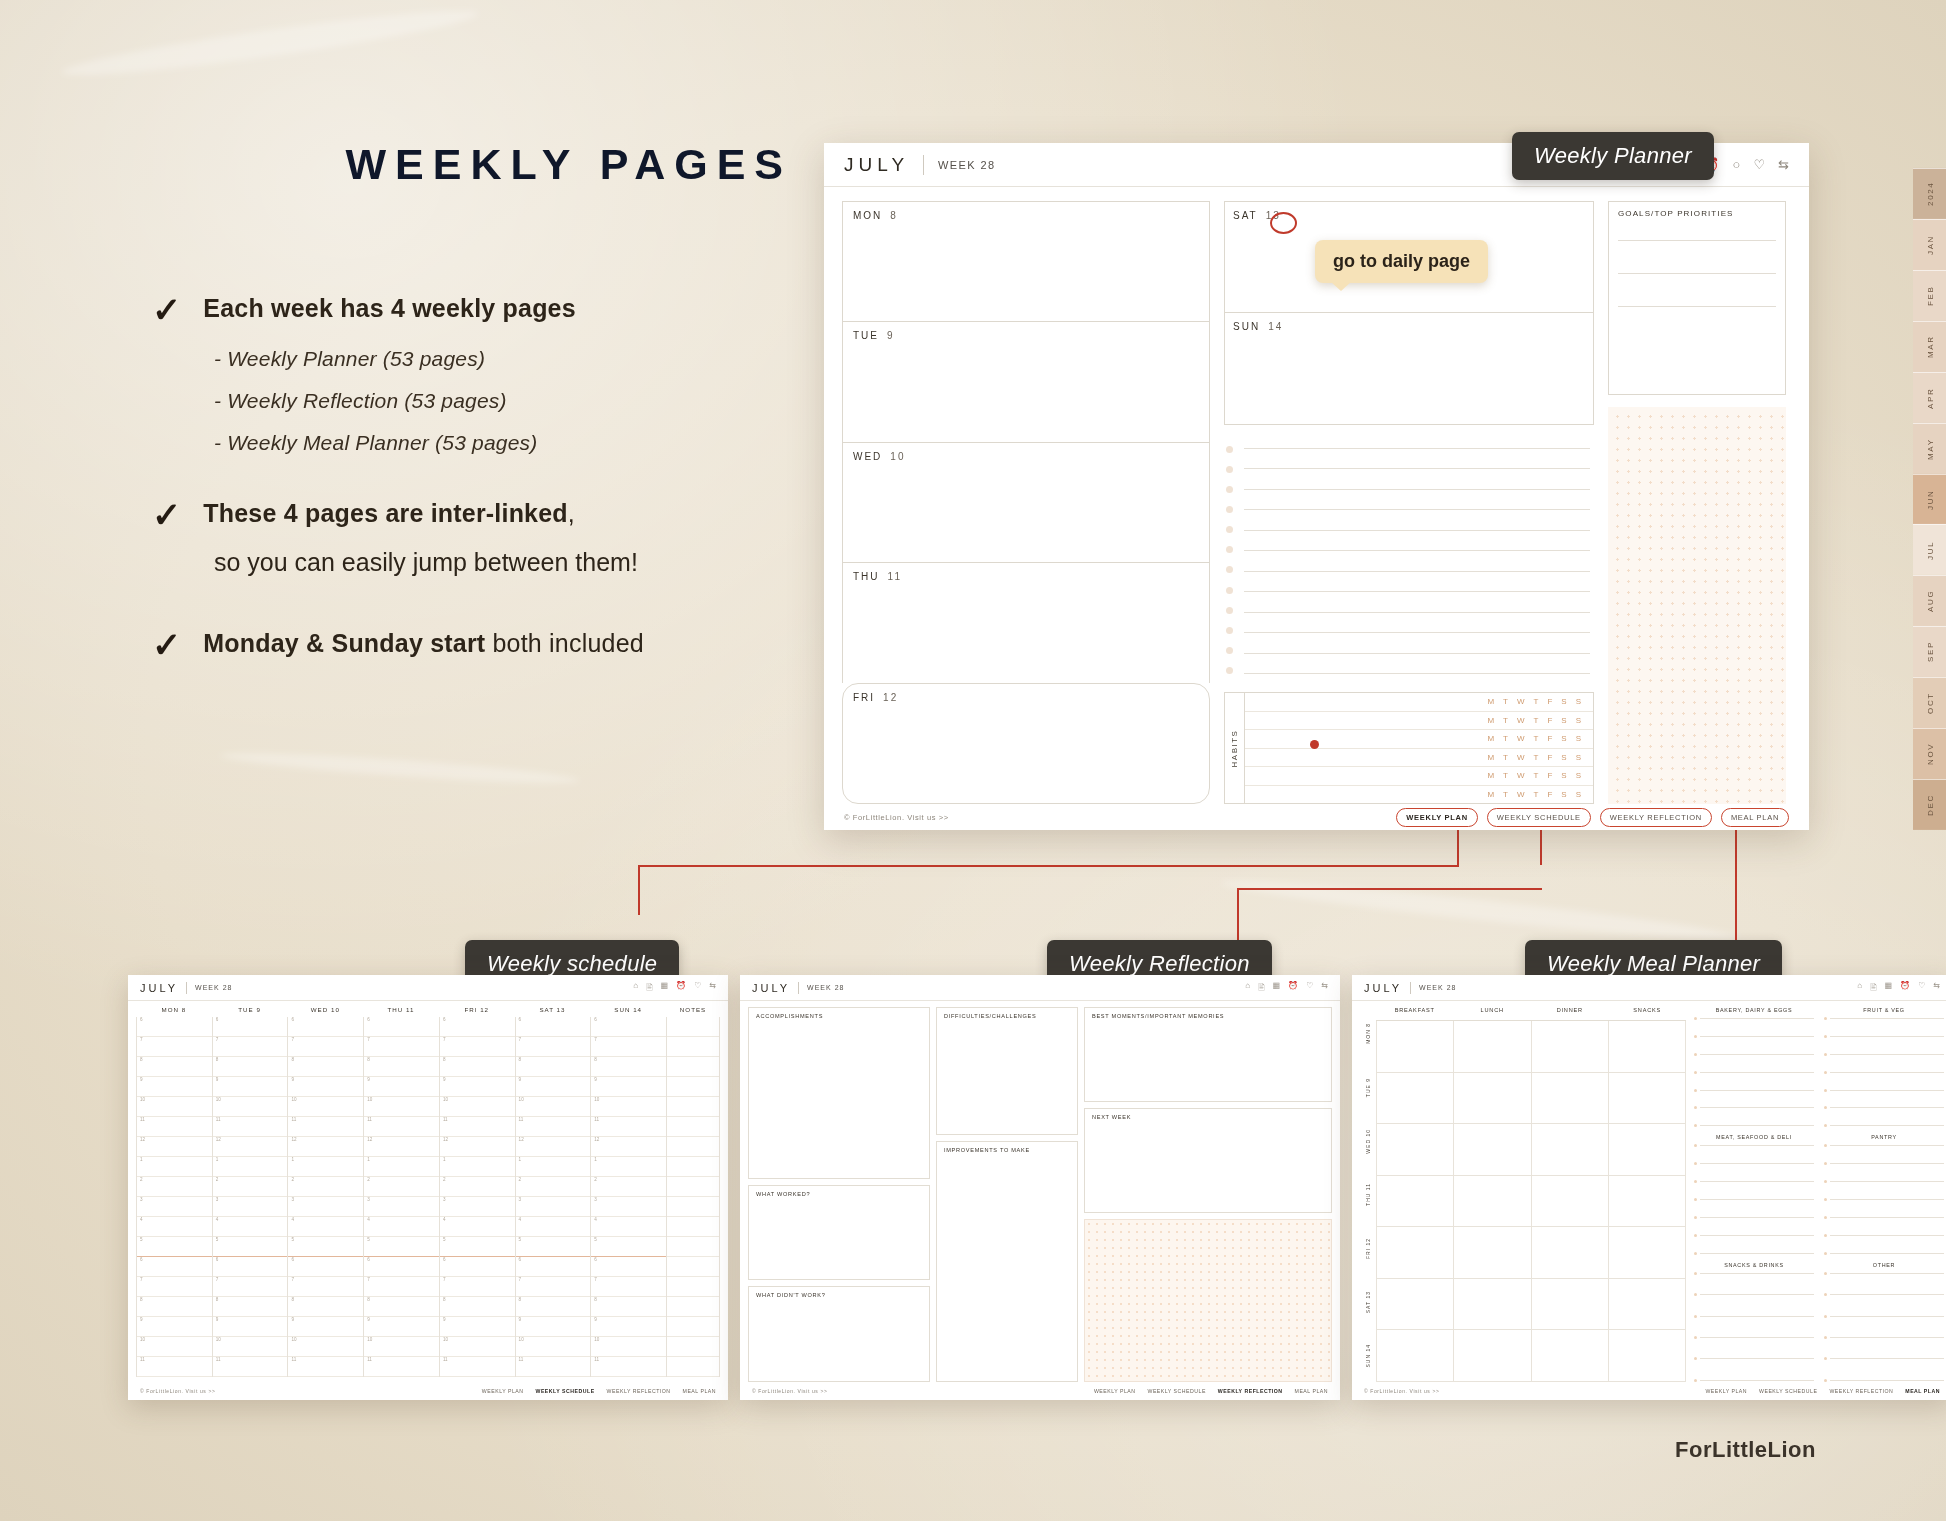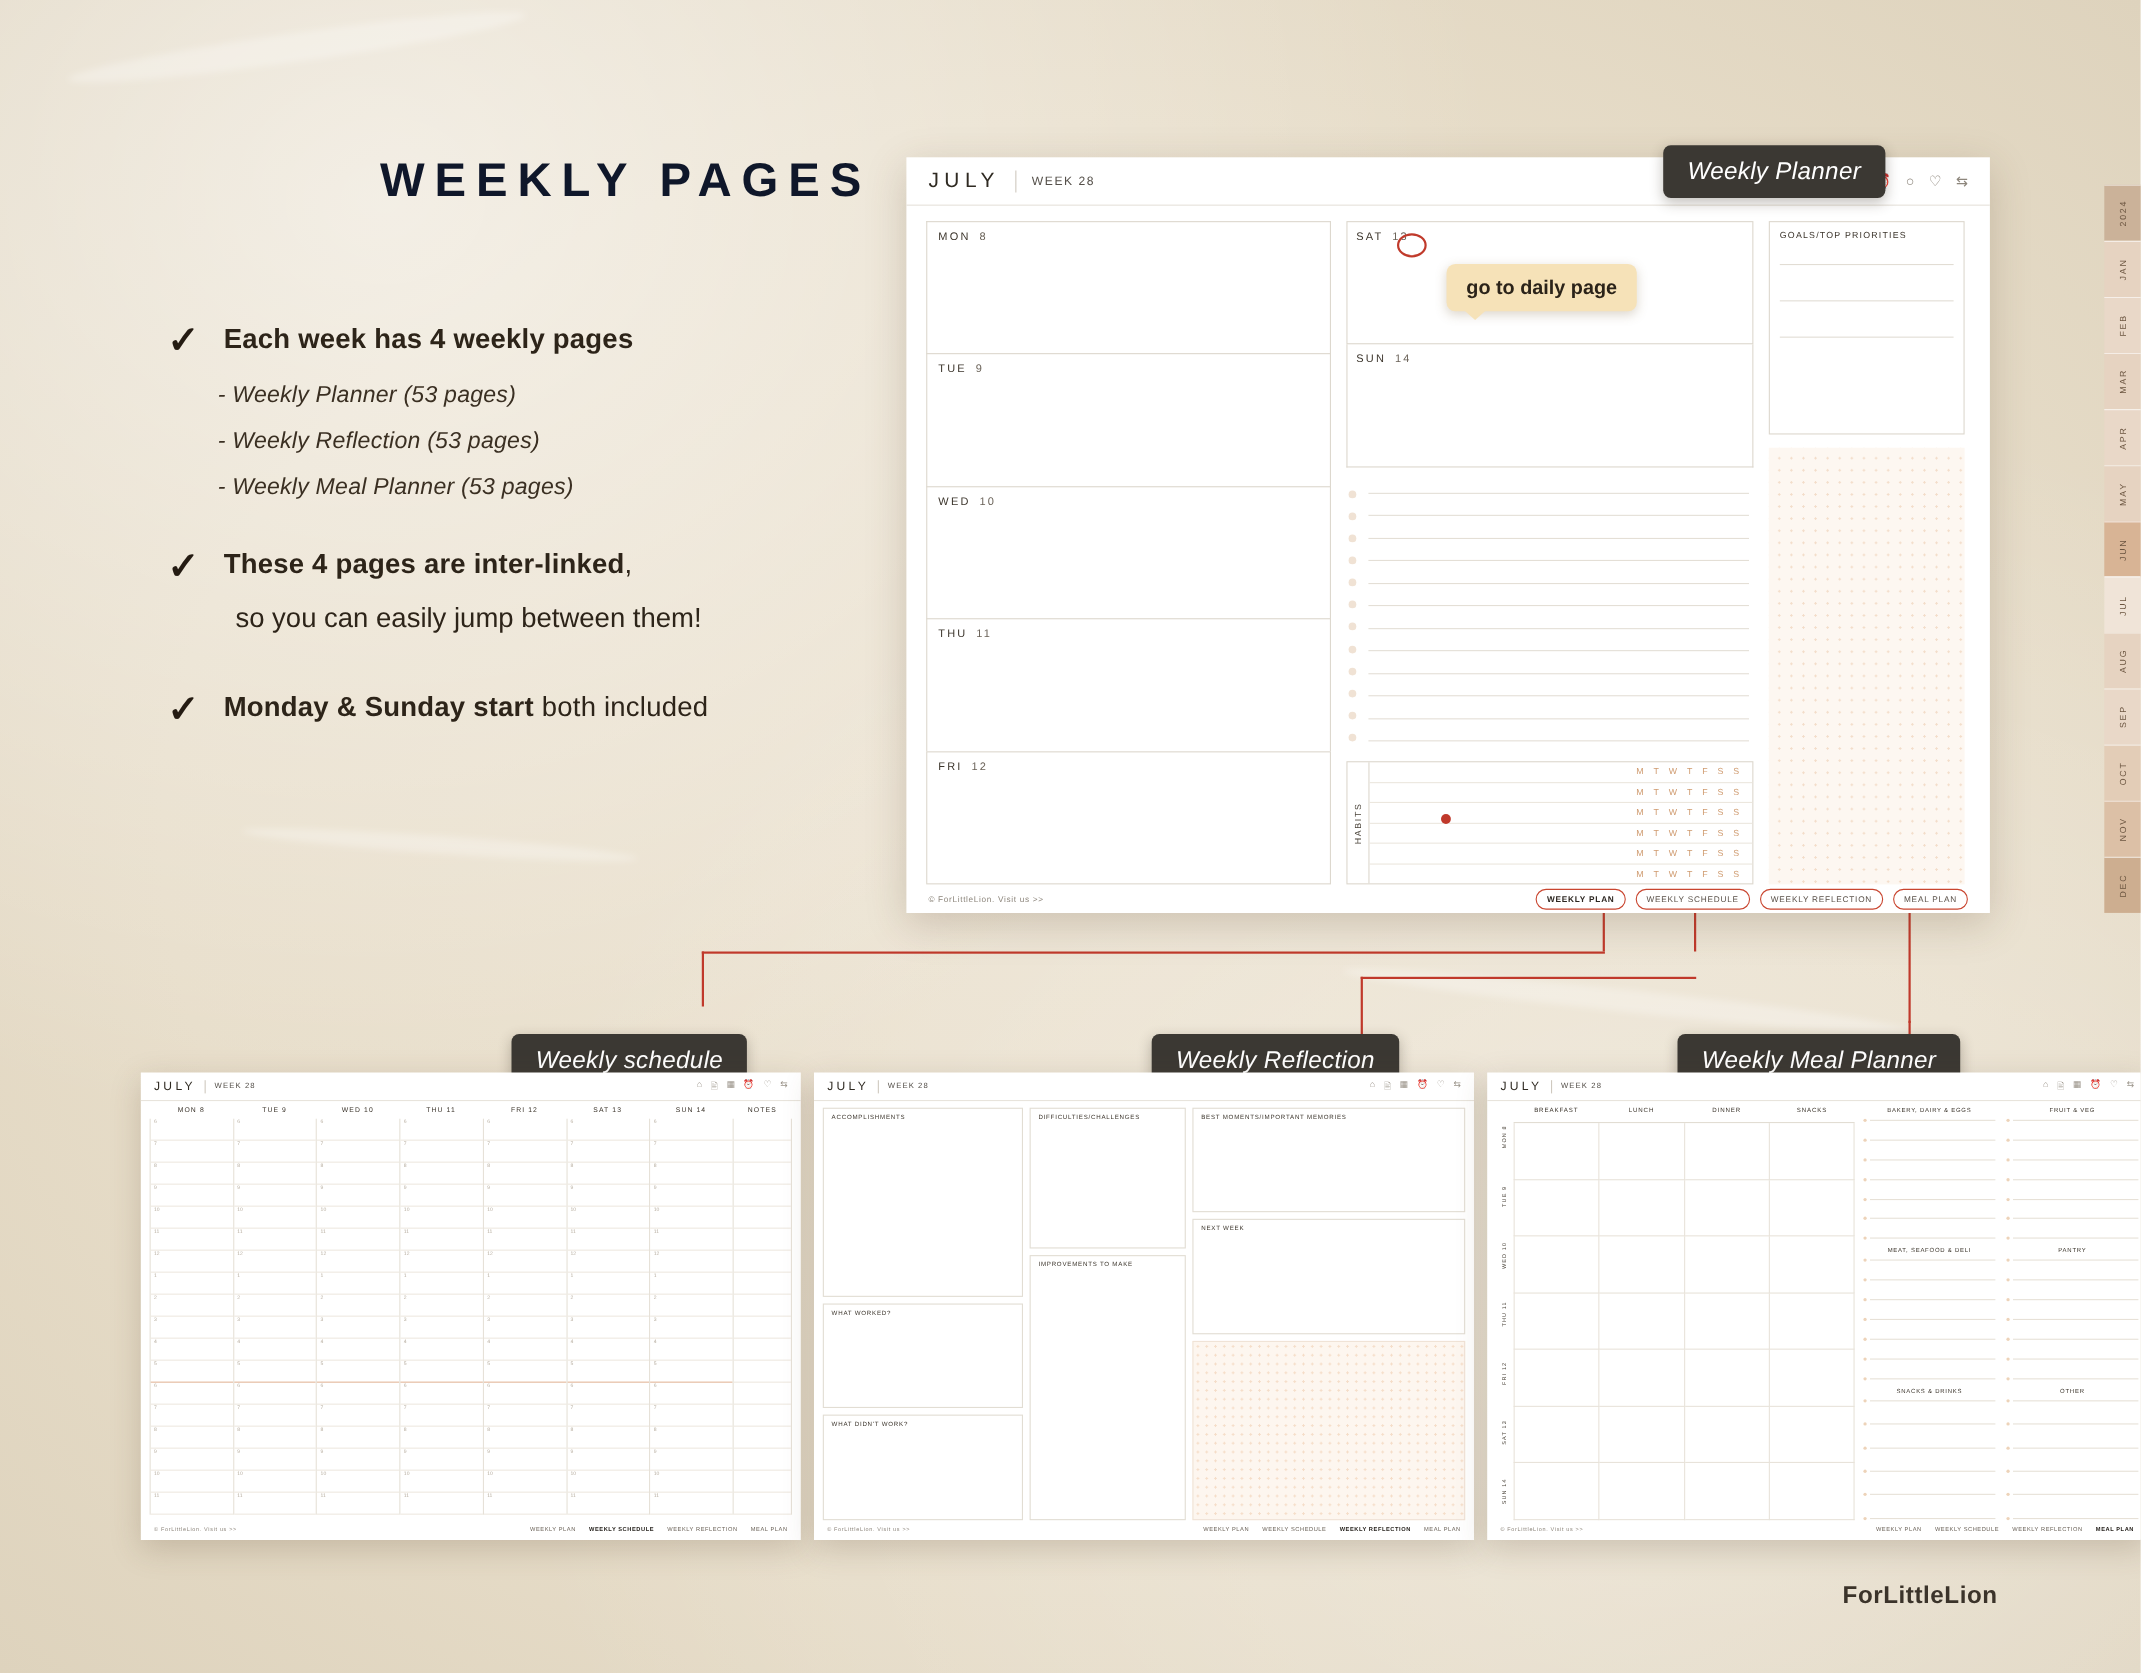--- a/index.html
+++ b/index.html
@@ -32,21 +32,21 @@
   .bullets { margin-top: 105px; }
   .bullet-row { display: flex; align-items: flex-start; gap: 22px; }
   .check {
     font-size: 35px; line-height: 1; color: #241b12; font-weight: 700;
     transform: translateY(-2px);
   }
   .bullet-main {
     font-size: 25px; font-weight: 700; color: #2d2419; letter-spacing: .2px;
   }
   .bullet-main .normal { font-weight: 400; }
-  .sub-list { margin: 18px 0 0 46px; }
+  .sub-list { margin: 18px 0 0 62px; }
   .sub-item {
     font-size: 21px; font-style: italic; color: #3a2f22;
     margin-bottom: 18px; letter-spacing: .2px;
   }
   .bullet-group { margin-bottom: 44px; }
   .bullet-second {
     font-size: 25px; color: #2d2419; margin-top: 14px; margin-left: 62px;
   }
 
   
@@ -66,21 +66,21 @@
   .pp-week { font-size: 11px; letter-spacing: 1.4px; color: #55504a; }
   .pp-icons { margin-left: auto; display: flex; gap: 13px; align-items: center; color: #8a8view; }
   .pp-icons span { font-size: 13px; color: #8d867c; line-height: 1; }
 
   .pp-body { display: flex; padding: 14px 18px 0 18px; gap: 14px; height: calc(100% - 70px); }
   .col-left { width: 368px; display: flex; flex-direction: column; gap: 0; }
   .daybox {
     border: 1px solid #ddd8ce; flex: 1; padding: 8px 10px;
     border-bottom: none;
   }
-  .daybox:last-child { border-bottom: 1px solid #ddd8ce; }
+  .daybox:last-child { border-bottom: 1px solid #ddd8ce; border-radius: 16px; }
   .day-label { font-size: 10px; letter-spacing: 2px; color: #3b342b; }
   .day-label .num { margin-left: 8px; color: #6a6258; }
 
   .col-mid { width: 370px; display: flex; flex-direction: column; }
   .wkend-box { border: 1px solid #ddd8ce; height: 112px; padding: 8px 8px; }
   .wkend-box + .wkend-box { border-top: none; }
   .notes-zone { flex: 1; display: flex; margin-top: 13px; }
   .dot-rail { width: 16px; display: flex; flex-direction: column; justify-content: space-between; padding: 8px 0 8px 2px; }
   .dot-rail i { display: block; width: 7px; height: 7px; border-radius: 50%; background: #f0e2d4; }
   .lines { flex: 1; display: flex; flex-direction: column; justify-content: space-between; padding: 10px 4px 8px 4px; }

